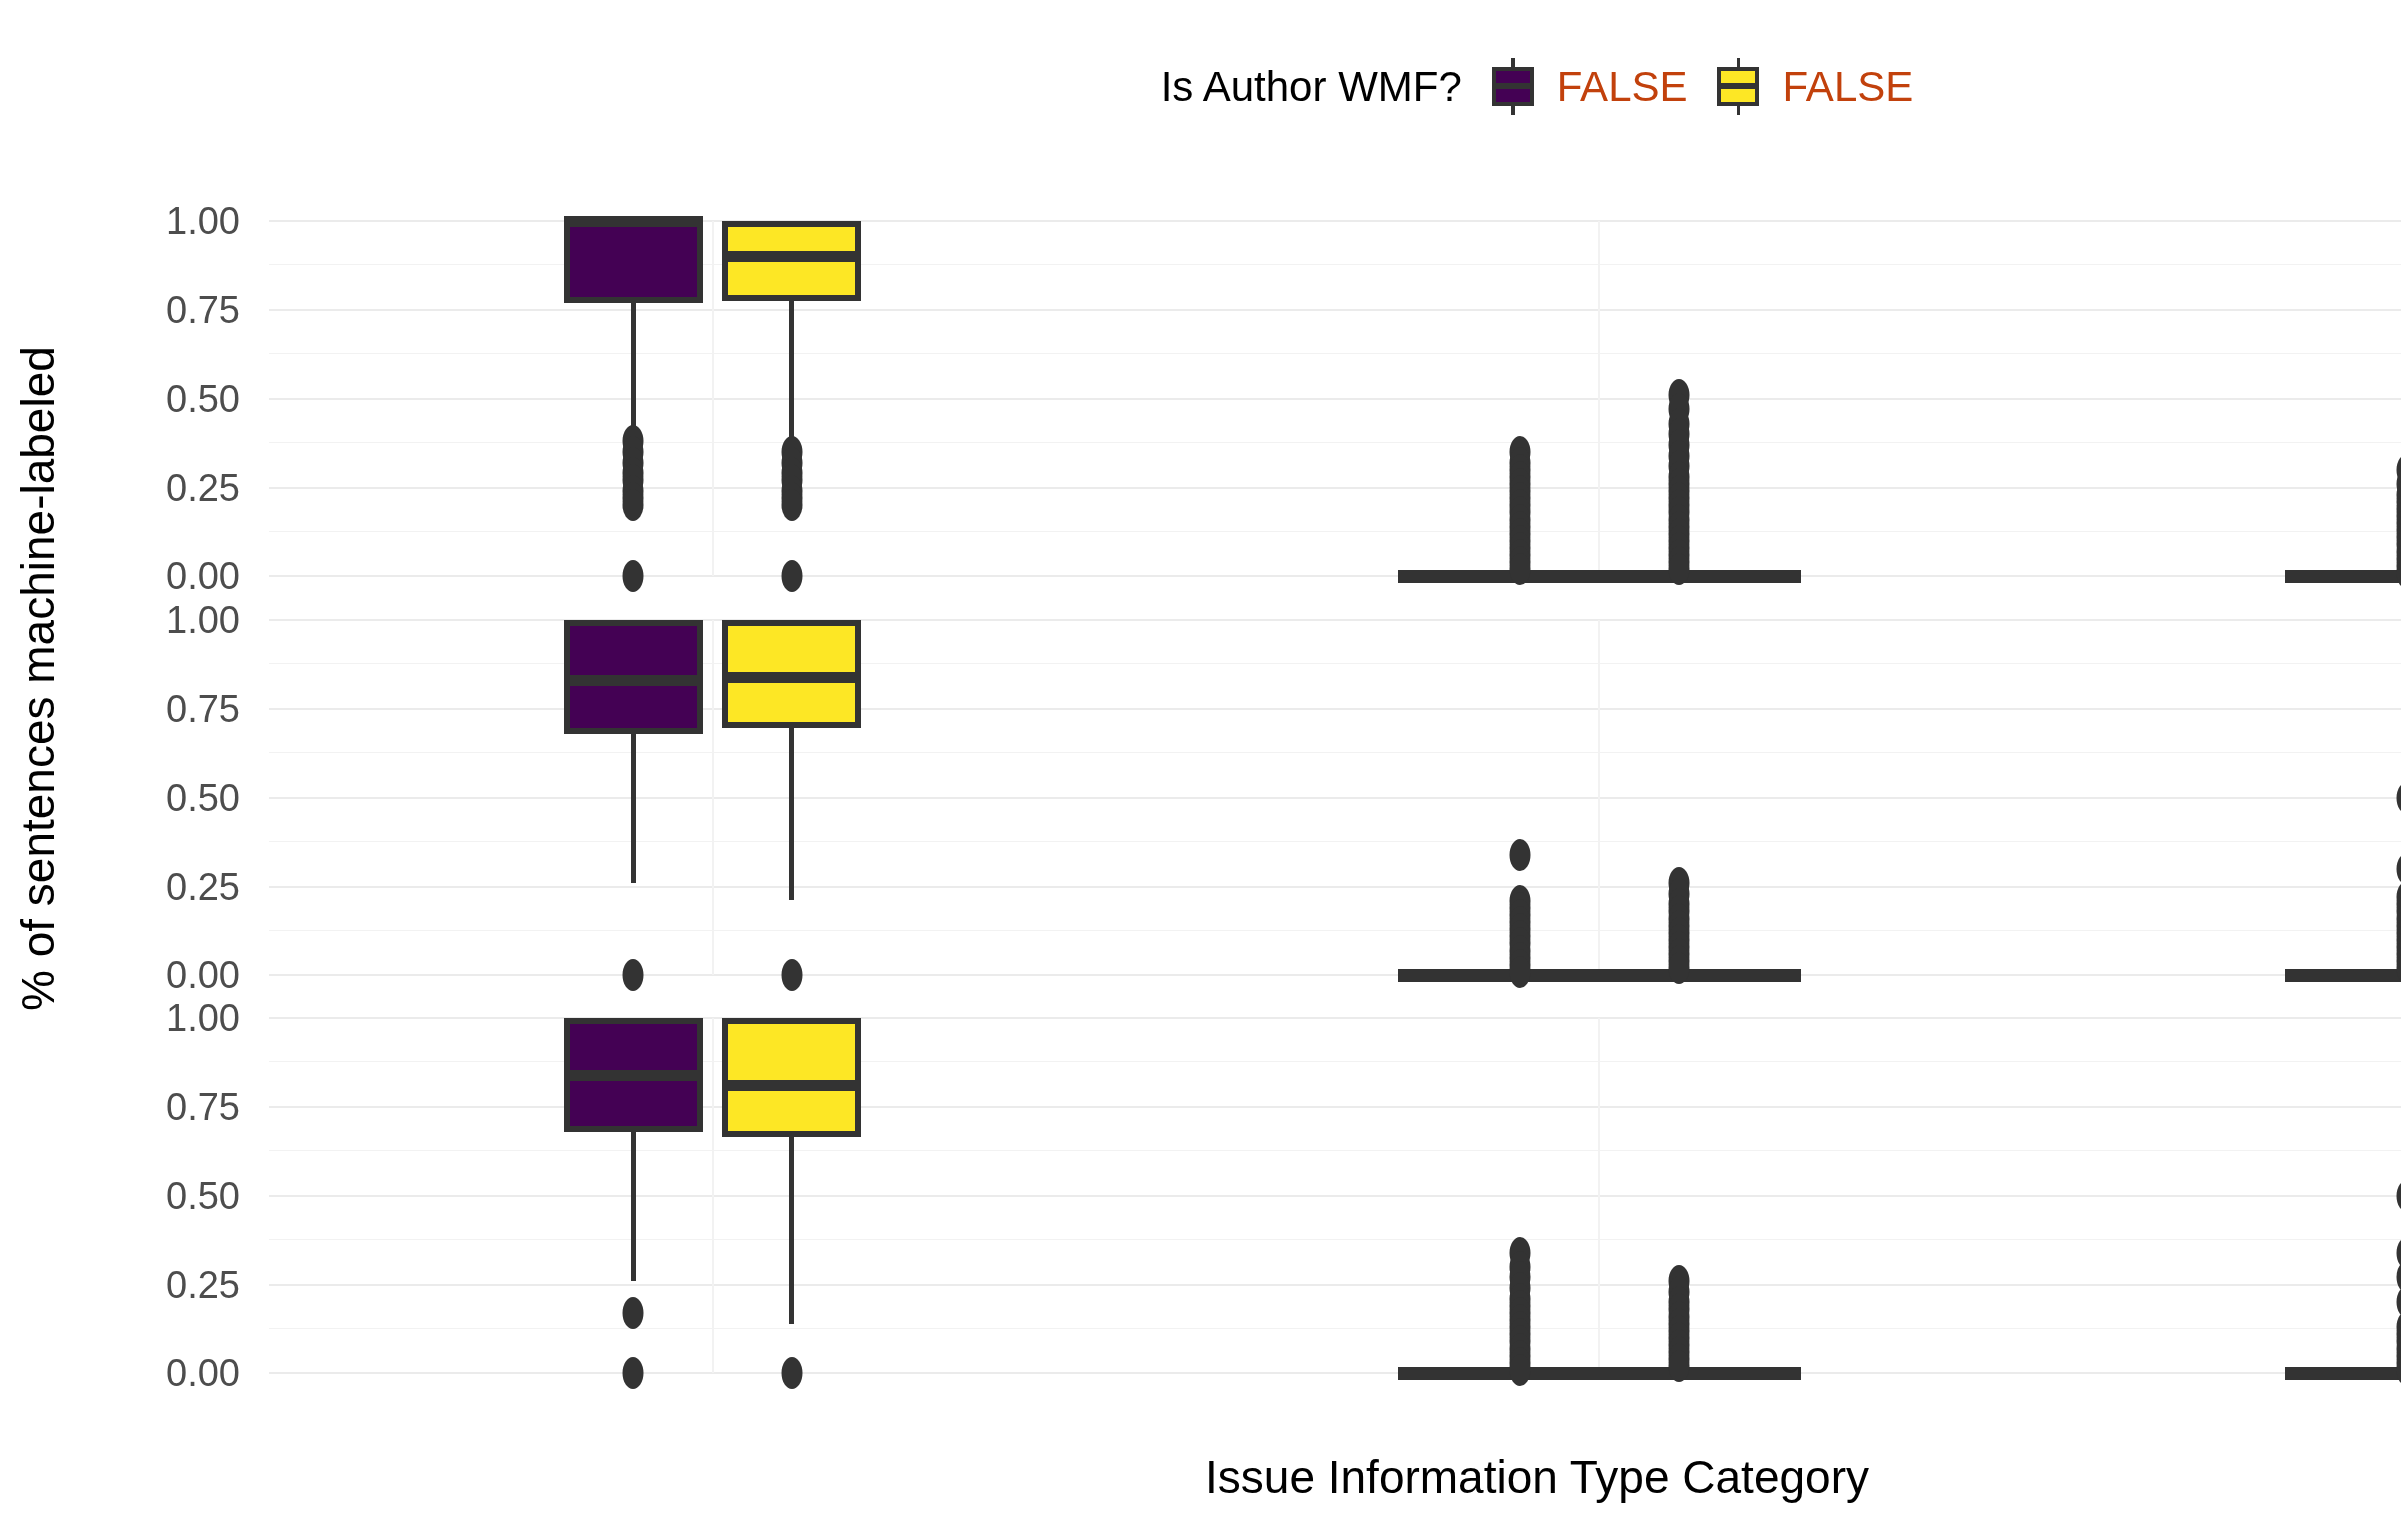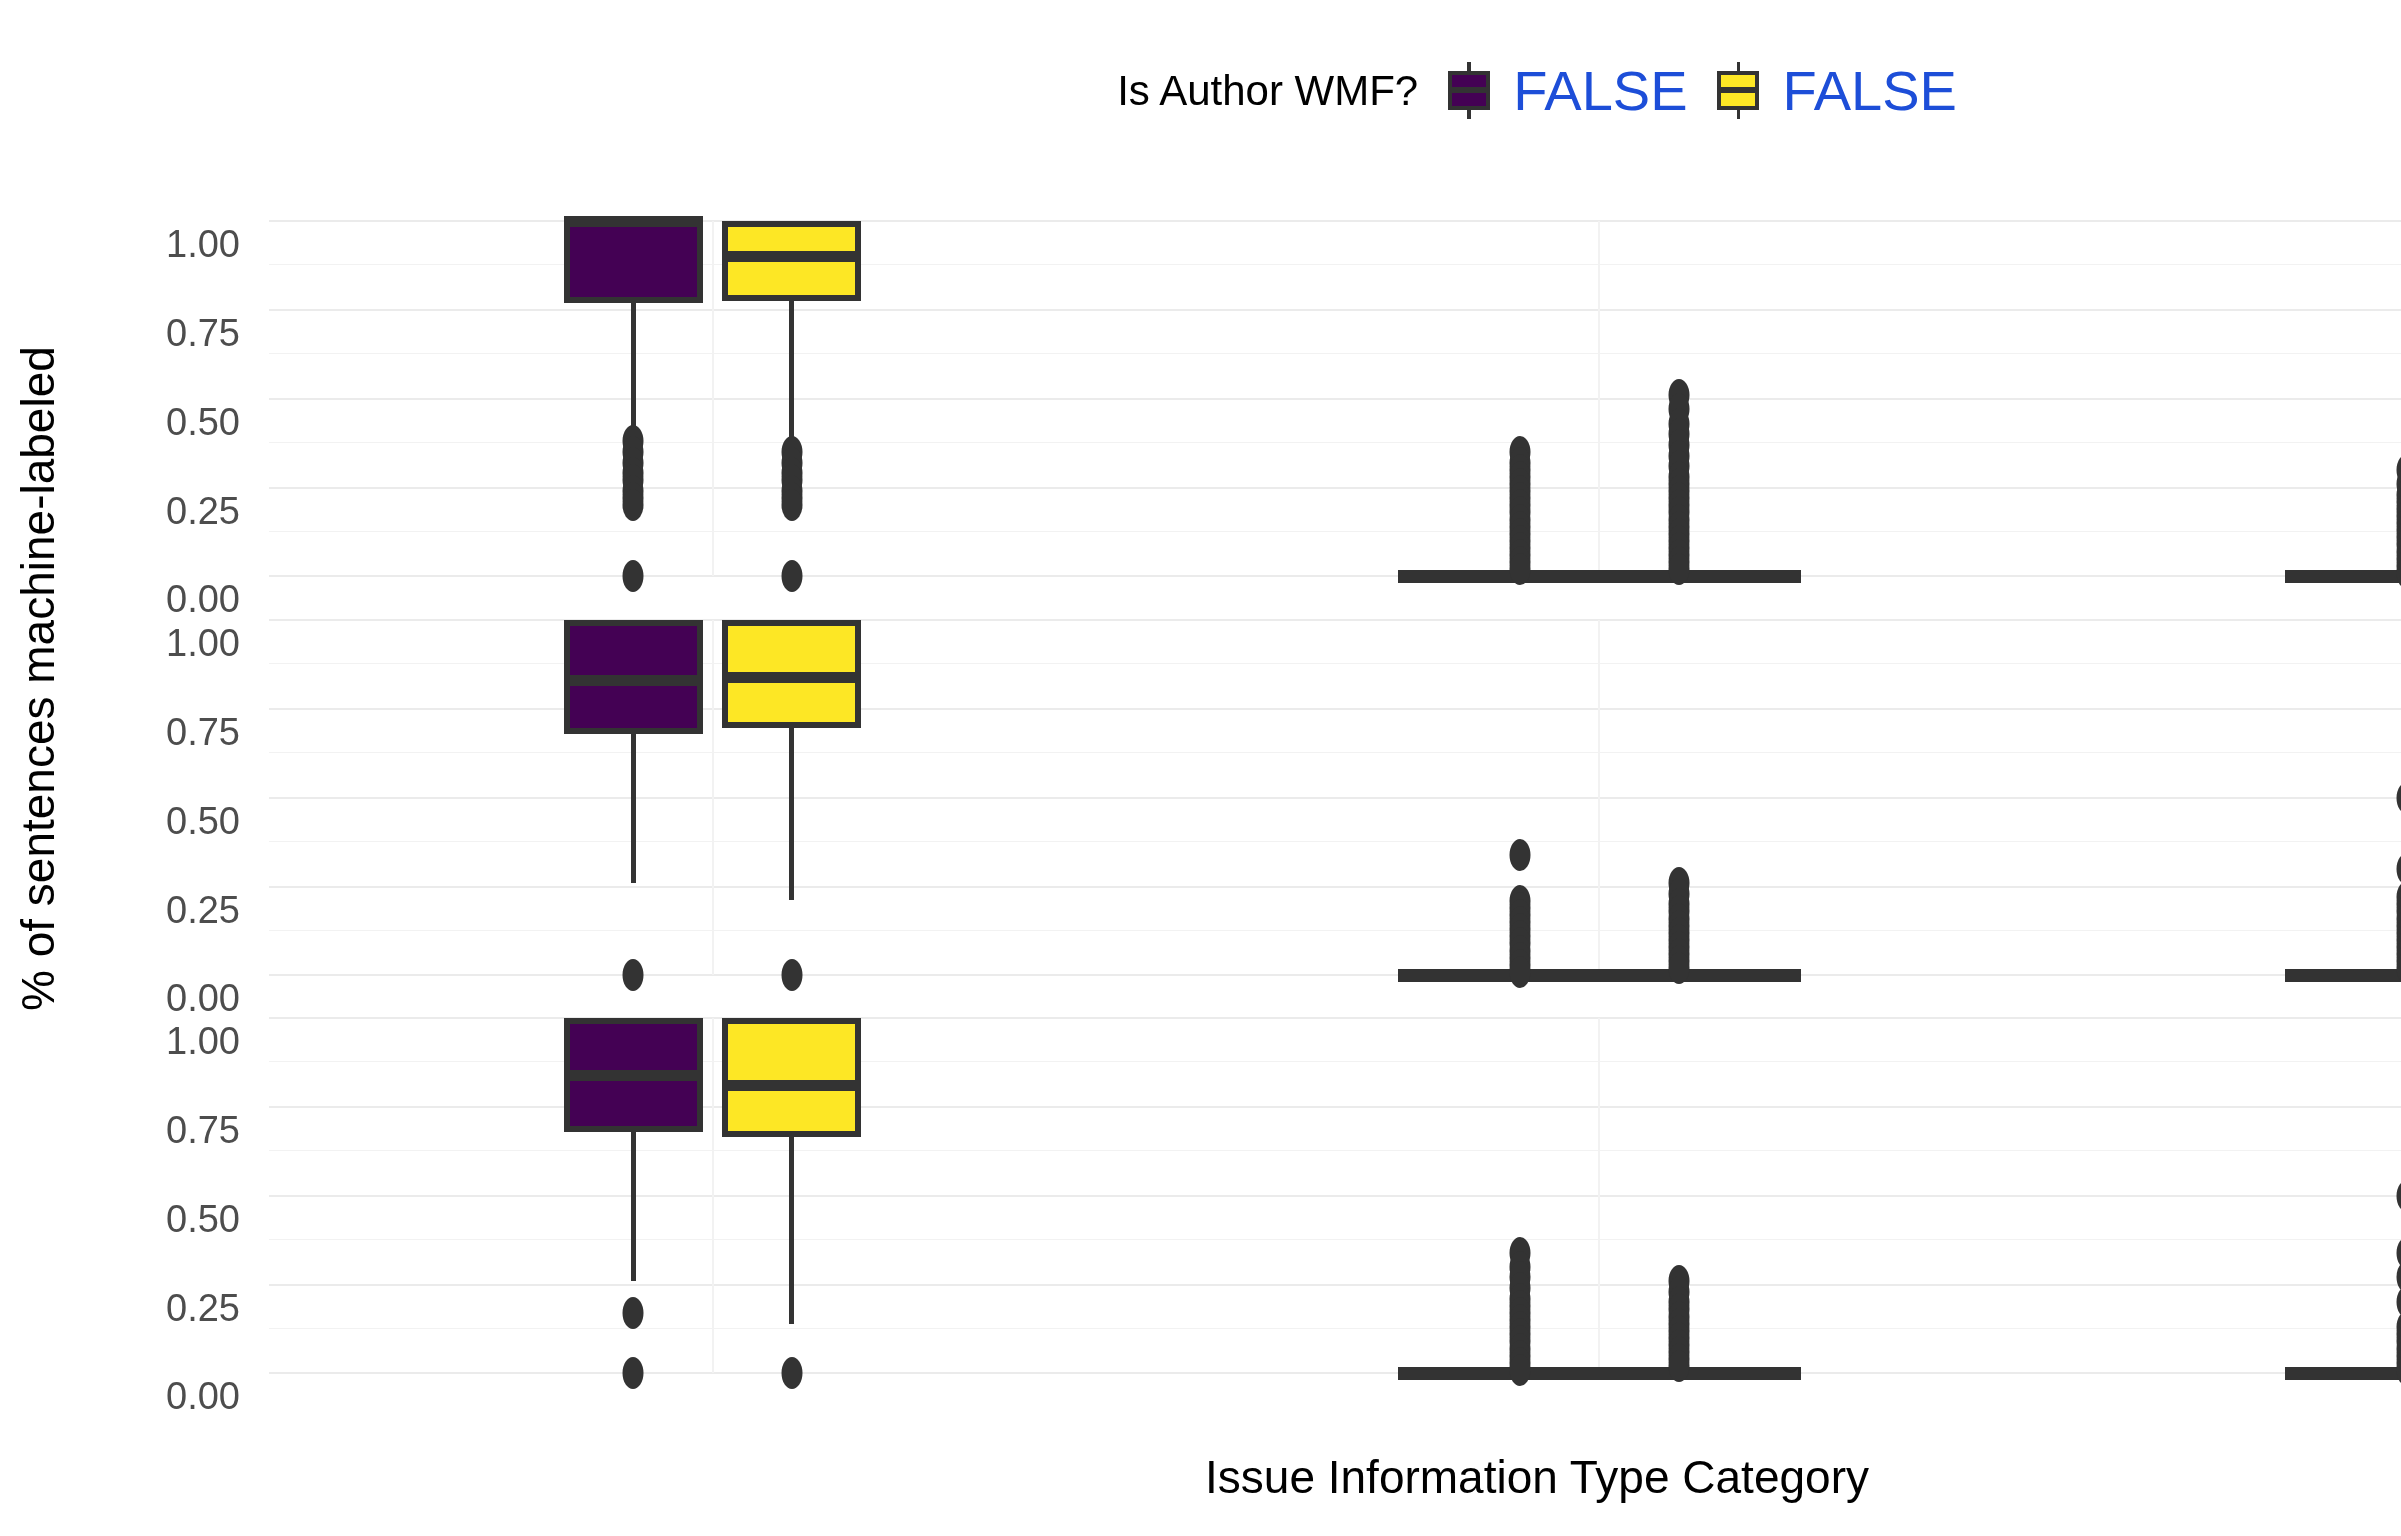--- a/index.html
+++ b/index.html
@@ -10,39 +10,39 @@
   .legend{position:absolute;left:0;top:58px;width:3074px;display:flex;justify-content:center;
           align-items:center;gap:26px;}
   .legend-title{font-size:42px;color:#000;white-space:nowrap;}
   .legend-entry{display:flex;align-items:center;gap:19px;}
   .legend-key{position:relative;width:50px;height:57px;display:block;}
   .legend-key .kbox{position:absolute;left:3.8px;top:8.6px;width:42px;height:39px;
                     border:4.8px solid #333333;box-sizing:border-box;}
   .legend-key .kmed{position:absolute;left:3.8px;top:25px;width:42px;height:5.8px;background:#333333;}
   .legend-key .kwhk-t{position:absolute;left:23px;top:0px;width:3.8px;height:9.6px;background:#333333;}
   .legend-key .kwhk-b{position:absolute;left:23px;top:47px;width:3.8px;height:9.6px;background:#333333;}
-  .legend-label{font-size:56px;color:#1d4ed8;white-space:nowrap;}
+  .legend-label{font-size:42px;color:#c2410c;white-space:nowrap;}
 
   
   .ylab{position:absolute;left:-250px;top:696px;width:576px;text-align:center;
         transform:rotate(-90deg);font-size:46px;color:#000;white-space:nowrap;}
   .xlab{position:absolute;left:0;top:1450px;width:3074px;text-align:center;
         font-size:46px;color:#000;}
 
   
   .plot{position:absolute;left:269px;top:221px;width:2661px;height:1153px;}
   .facet{position:absolute;left:0;width:2661px;}
   .panel{position:absolute;left:0;top:0;width:2661px;height:100%;background:#ffffff;}
 
   .gl{position:absolute;left:0;width:2661px;height:2.4px;background:#ebebeb;}
   .gl.minor{height:1.4px;background:#f2f2f2;}
   .vgl{position:absolute;top:0;width:2.4px;height:100%;background:#f2f2f2;}
 
   .ytick{position:absolute;left:-231px;width:202px;text-align:right;font-size:38px;
-         color:#4d4d4d;transform:translateY(-50%);margin-top:23px;}
+         color:#4d4d4d;transform:translateY(-50%);}
 
   
   .box{position:absolute;border:6.7px solid #333333;box-sizing:border-box;}
   .median{position:absolute;background:#333333;height:10.6px;}
   .whisker{position:absolute;width:5.3px;background:#333333;}
   .outlier{position:absolute;width:21px;height:32px;border-radius:50%;background:#333333;
            transform:translate(-50%,-50%);}
   .flat{position:absolute;height:12.5px;background:#333333;}
 </style>
 </head>

